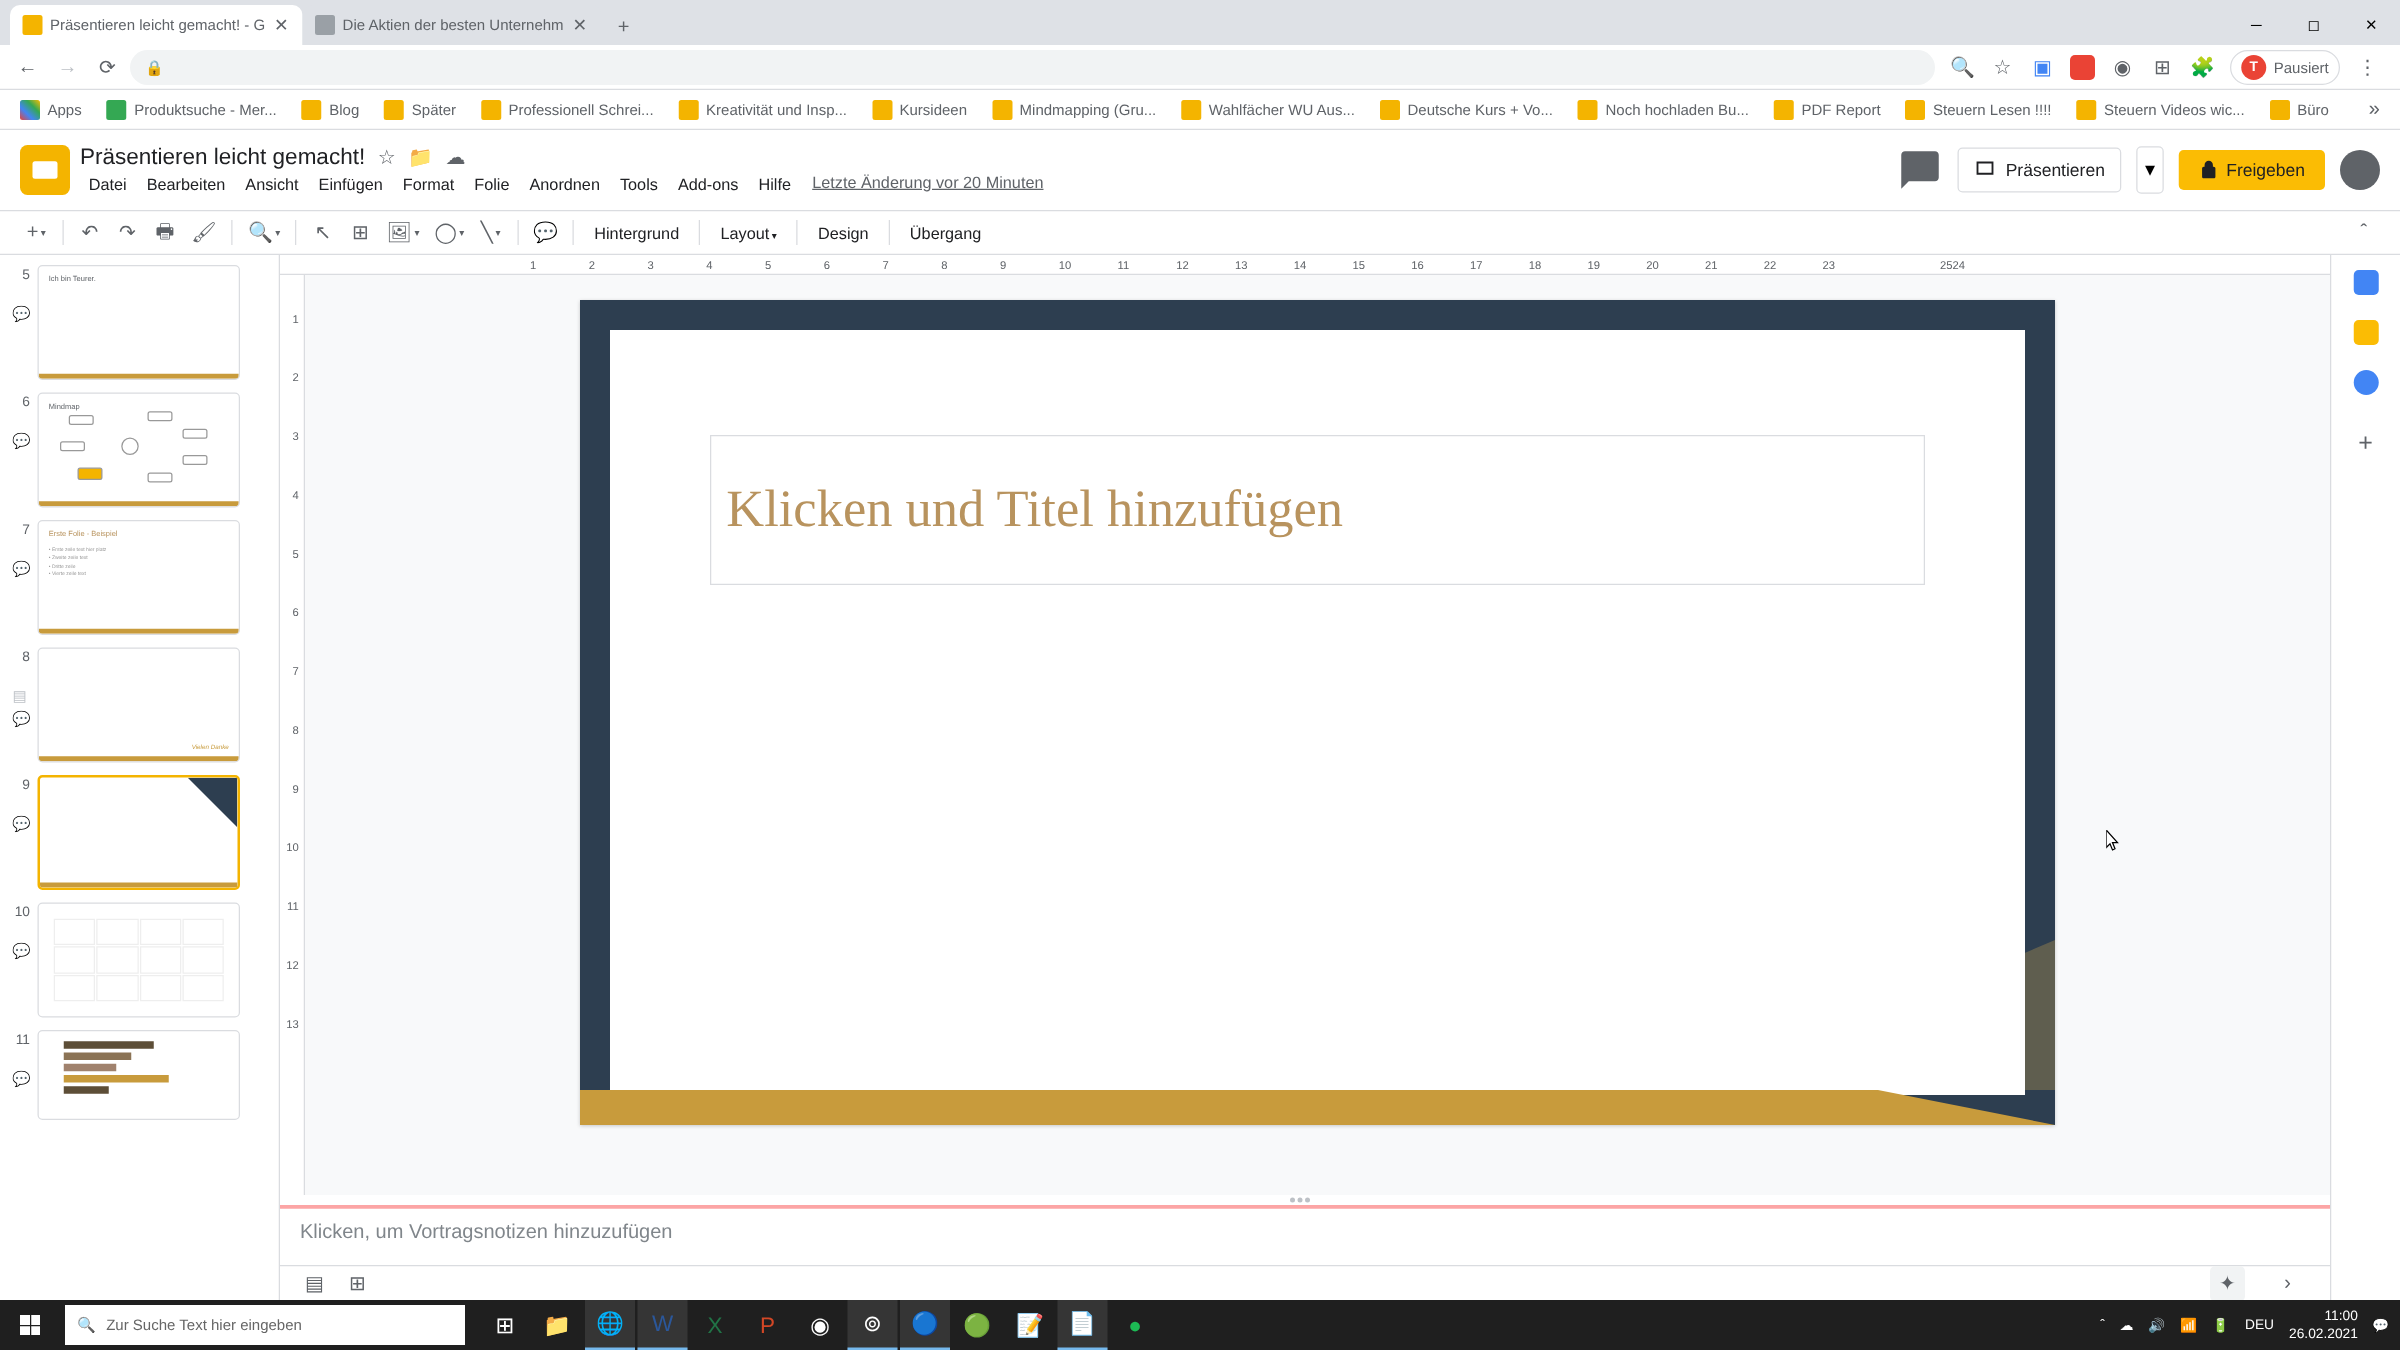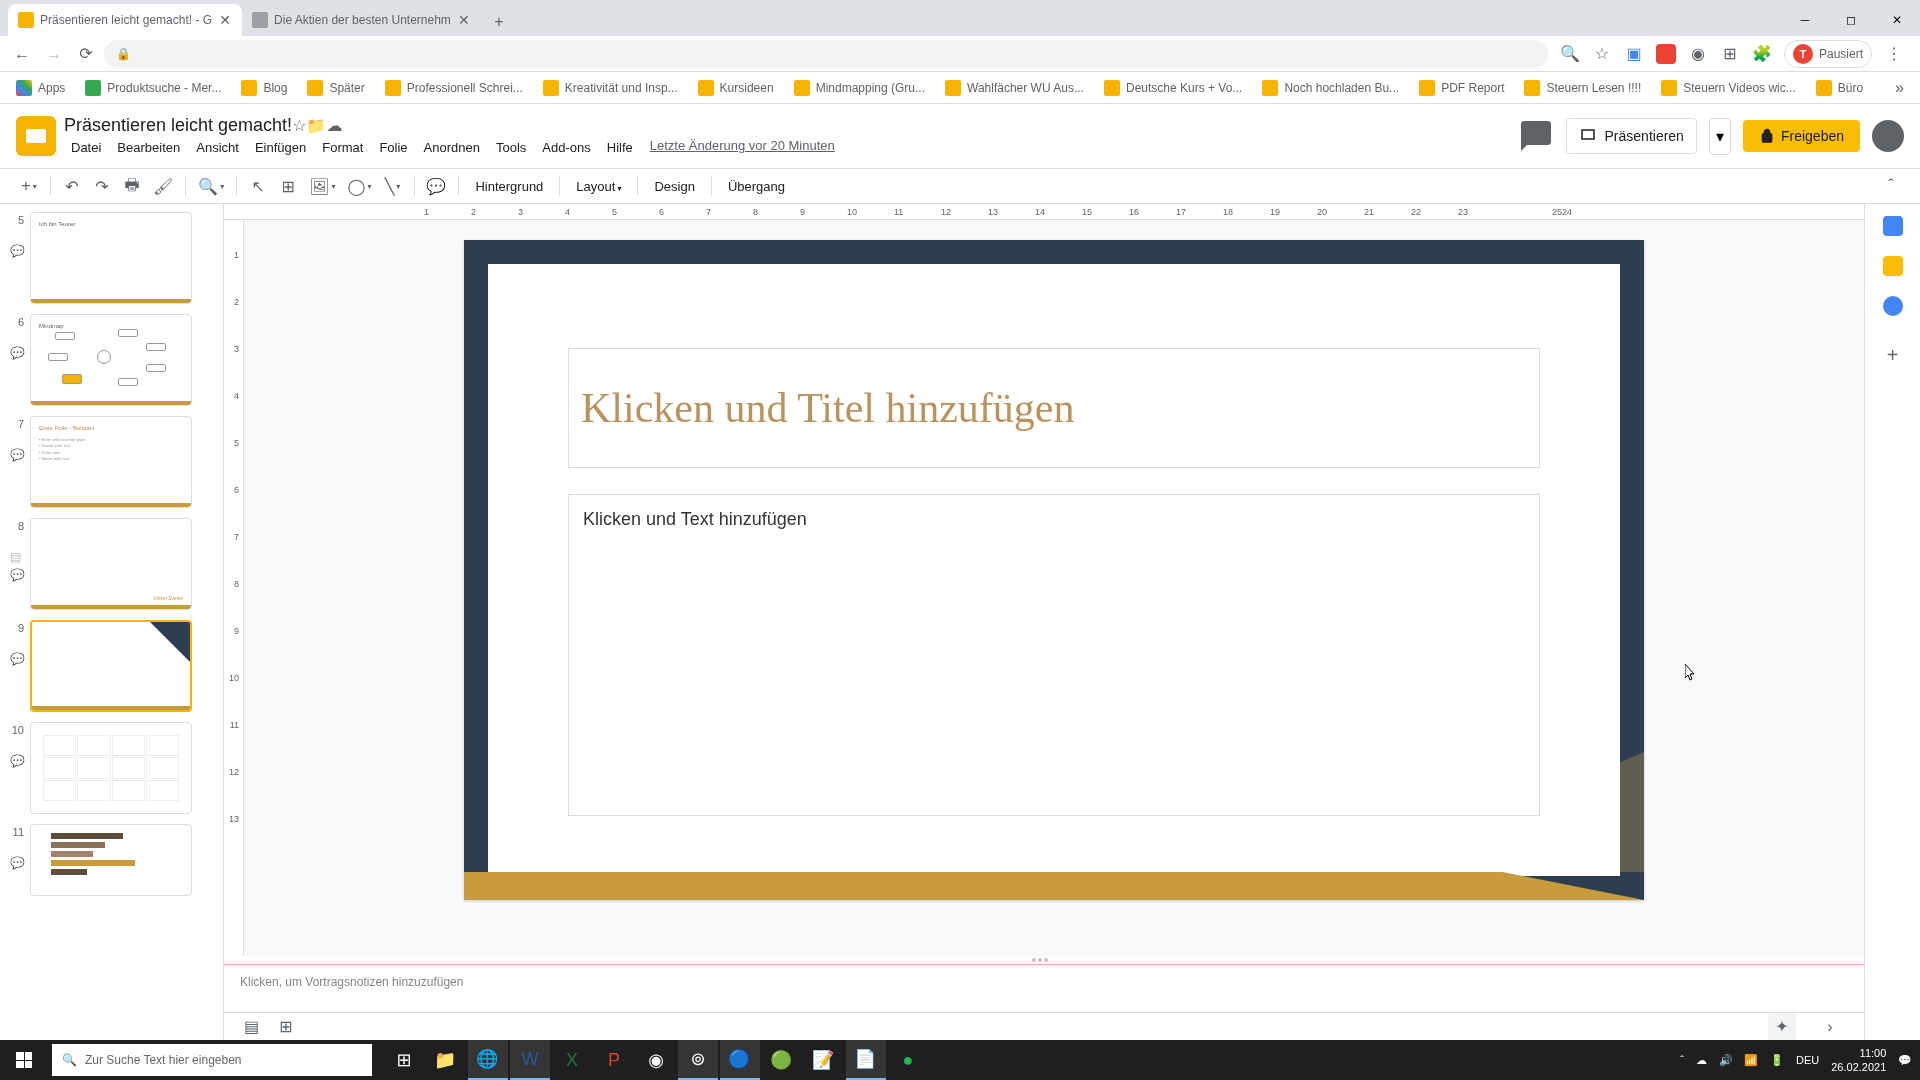--- a/index.html
+++ b/index.html
@@ -37,21 +37,21 @@
 .bm-icon { width: 16px; height: 16px; background: #f4b400; border-radius: 2px; flex-shrink: 0; }
 .bm-icon.apps { background: linear-gradient(45deg,#ea4335,#4285f4,#34a853,#fbbc04); }
 .bm-icon.green { background: #34a853; }
 .bm-more { margin-left: auto; padding: 4px 8px; color: #5f6368; cursor: pointer; }
 
 
 .slides-header { height: 64px; display: flex; align-items: center; padding: 8px 16px; gap: 8px; }
 .slides-logo { width: 40px; height: 40px; background: #f4b400; border-radius: 6px; display: flex; align-items: center; justify-content: center; position: relative; }
 .slides-logo::after { content: ''; width: 20px; height: 14px; background: #fff; border-radius: 2px; }
 .doc-info { display: flex; flex-direction: column; gap: 2px; }
-.doc-title-row { display: flex; align-items: center; }
+.doc-title-row { display: flex; align-items: center; gap: 10px; }
 .doc-title { font-size: 18px; color: #202124; }
 .doc-star { color: #5f6368; font-size: 16px; cursor: pointer; }
 .menu-row { display: flex; gap: 2px; font-size: 13px; color: #202124; justify-content: center; }
 .menu-item { padding: 2px 7px; cursor: pointer; border-radius: 4px; }
 .menu-last { color: #5f6368; margin-left: 8px; text-decoration: underline; }
 .header-right { margin-left: auto; display: flex; align-items: center; gap: 12px; }
 .comment-btn { width: 36px; height: 36px; display: flex; align-items: center; justify-content: center; color: #5f6368; font-size: 20px; cursor: pointer; border-radius: 50%; }
 .present-btn { display: flex; align-items: center; gap: 8px; border: 1px solid #dadce0; border-radius: 4px; padding: 8px 12px; font-size: 14px; color: #202124; cursor: pointer; }
 .present-caret { border-left: 1px solid #dadce0; padding: 8px 6px; cursor: pointer; border: 1px solid #dadce0; border-radius: 4px; }
 .share-btn { background: #fbbc04; border-radius: 4px; padding: 8px 16px; font-size: 14px; color: #202124; cursor: pointer; display: flex; align-items: center; gap: 6px; font-weight: 500; }
@@ -95,21 +95,21 @@
 .slide-gold-corner { position: absolute; bottom: 28px; right: 0; width: 280px; height: 120px; background: #d4a94e; clip-path: polygon(100% 0, 100% 100%, 0 100%); opacity: 0.3; }
 .title-box { position: absolute; top: 84px; left: 80px; right: 80px; height: 120px; border: 1px solid #dadce0; display: flex; align-items: center; padding: 0 12px; cursor: text; }
 .title-text { font-size: 42px; color: #b8935e; font-family: Georgia, serif; }
 .body-box { position: absolute; top: 230px; left: 80px; right: 80px; bottom: 60px; border: 1px solid #dadce0; padding: 14px; cursor: text; }
 .body-text { font-size: 18px; color: #333; }
 
 
 .notes-bar { height: 8px; background: #fff; display: flex; align-items: center; justify-content: center; cursor: ns-resize; }
 .notes-grip { width: 24px; height: 4px; display: flex; gap: 2px; }
 .notes-grip span { width: 4px; height: 4px; background: #bdc1c6; border-radius: 50%; }
-.notes-area { height: 48px; background: #fff; border-top: 1px solid #fca5a5; padding: 10px 16px; font-size: 12px; color: #80868b; cursor: text; }
+.notes-area { height: 48px; background: #fff; border-top: 3px solid #fca5a5; padding: 10px 16px; font-size: 16px; color: #80868b; cursor: text; }
 
 
 .side-panel { width: 56px; border-left: 1px solid #dadce0; display: flex; flex-direction: column; align-items: center; padding: 12px 0; gap: 20px; background: #fff; }
 .sp-icon { width: 20px; height: 20px; border-radius: 4px; cursor: pointer; }
 .sp-plus { font-size: 20px; color: #5f6368; cursor: pointer; margin-top: 8px; }
 
 
 .bottom-bar { height: 28px; border-top: 1px solid #dadce0; display: flex; align-items: center; padding: 0 20px; gap: 20px; background: #fff; }
 .view-btn { color: #5f6368; font-size: 16px; cursor: pointer; }
 .explore-btn { margin-left: auto; width: 28px; height: 28px; background: #f1f3f4; border-radius: 4px; display: flex; align-items: center; justify-content: center; color: #5f6368; cursor: pointer; }
@@ -478,23 +478,20 @@
           <span style="position: absolute; top: 547px; right: 4px;">12</span>
           <span style="position: absolute; top: 594px; right: 4px;">13</span>
         </div>
       <div class="canvas-scroll">
         <div class="slide">
           <div class="slide-gold-corner"></div>
           <div class="slide-inner">
             <div class="title-box">
               <span class="title-text">Klicken und Titel hinzufügen</span>
             </div>
-            <div class="body-box">
-              <span class="body-text">Klicken und Text hinzufügen</span>
-            </div>
           </div>
           <div class="slide-gold-bottom"></div>
         </div>
       </div>
     </div>
     <div class="notes-bar">
       <div class="notes-grip">
           <span></span>
           <span></span>
           <span></span>

